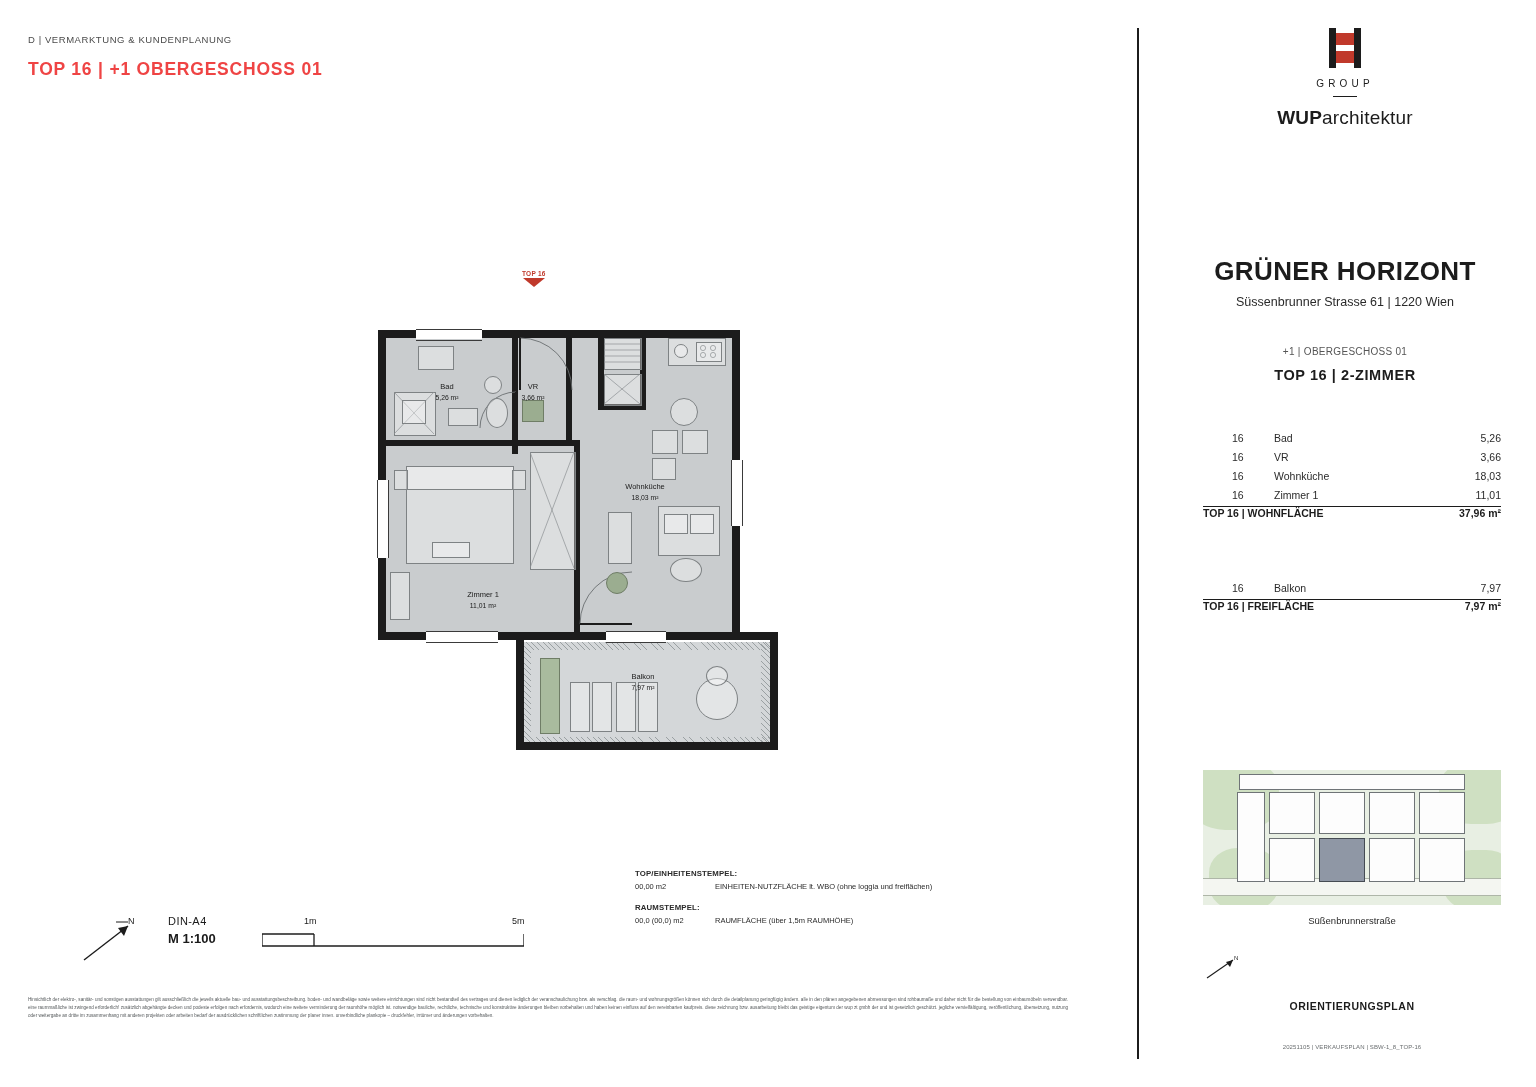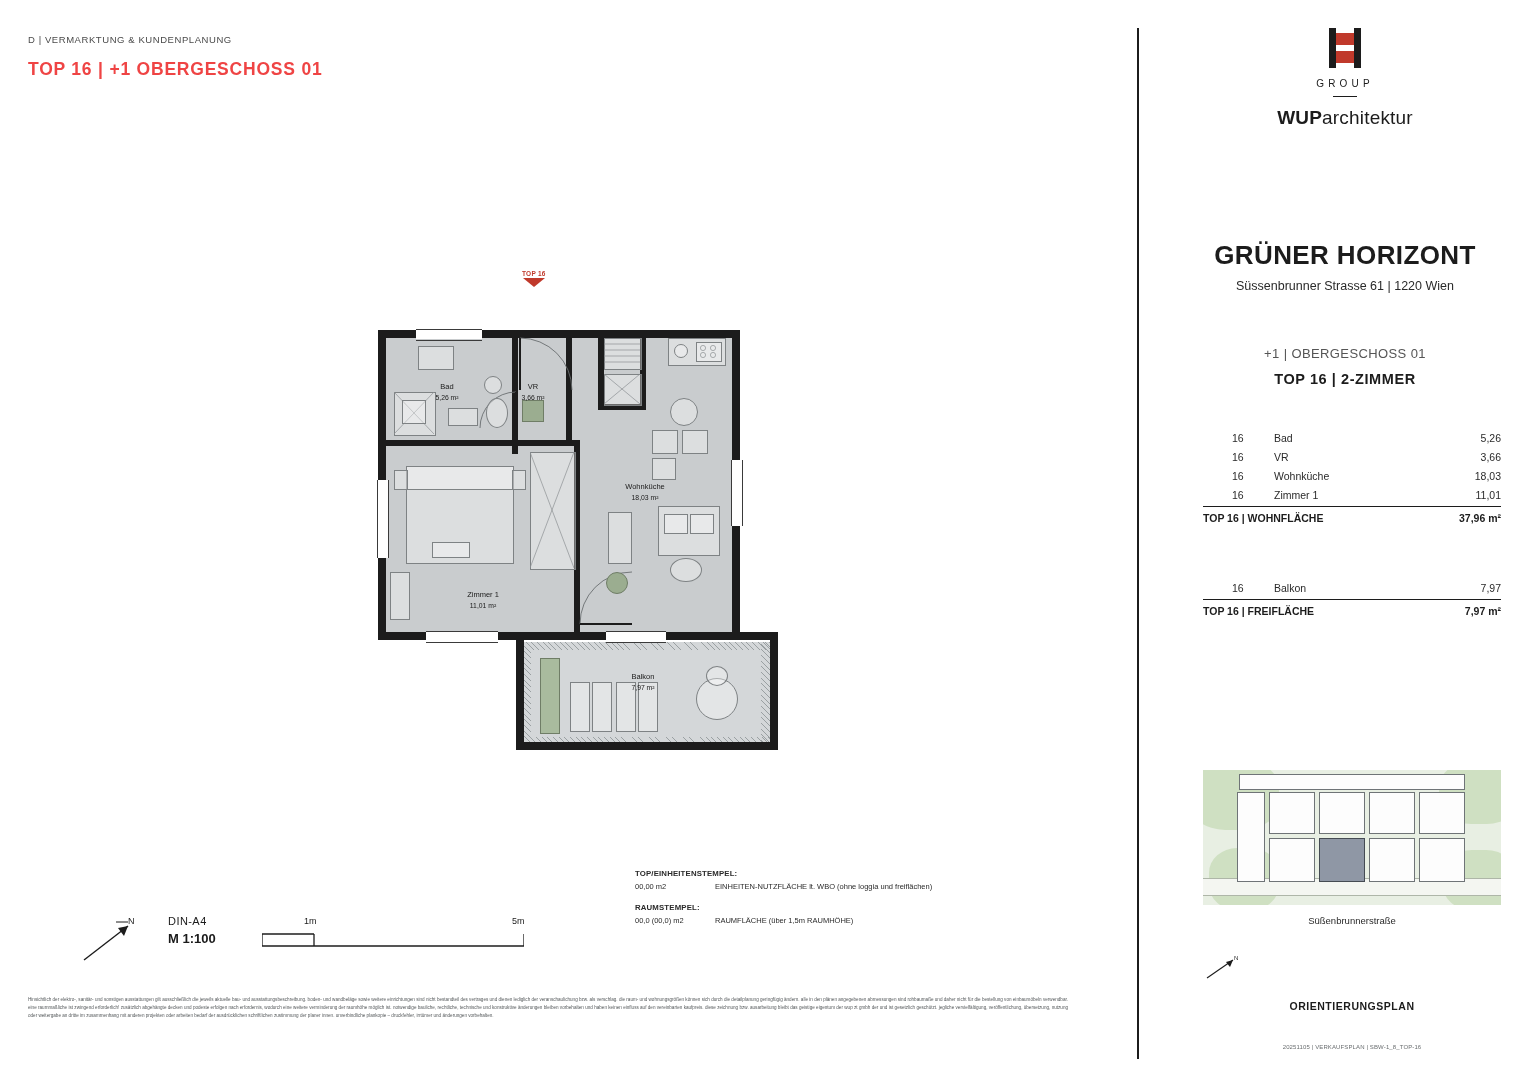--- a/index.html
+++ b/index.html
@@ -207,35 +207,36 @@
     position: absolute;
     left: 0; top: 240px;
     width: 340px;
     text-align: center;
   }
   #project-title {
     font-size: 26px;
     font-weight: bold;
     letter-spacing: 0.015em;
     color: #1c1c1c;
+    margin-top: 16px;
   }
   #project-addr {
     margin-top: 8px;
     font-size: 12.5px;
     color: #2a2a2a;
   }
 
   #unit-block {
     position: absolute;
     left: 0; top: 346px;
     width: 340px;
     text-align: center;
   }
   #unit-floor {
-    font-size: 13px;
+    font-size: 10px;
     color: #555;
     letter-spacing: 0.03em;
   }
   #unit-name {
     margin-top: 10px;
     font-size: 14.5px;
     font-weight: bold;
     letter-spacing: 0.04em;
     color: #1c1c1c;
   }
@@ -255,21 +256,20 @@
     align-items: baseline;
     padding: 3.5px 0;
   }
   .room-table .c-num { width: 42px; color: #2a2a2a; margin-left: 29px; }
   .room-table .c-nm { flex: 1; color: #2a2a2a; }
   .room-table .c-val { width: 60px; text-align: right; color: #2a2a2a; }
   .room-table .sumrow {
     display: flex;
     align-items: flex-start;
     border-top: 1px solid #1c1c1c;
-    padding-top: 5px;
     margin-top: 2px;
     font-weight: bold;
   }
   .room-table .sumrow .s-lbl { flex: 1; }
   .room-table .sumrow .s-val { width: 72px; text-align: right; }
 
   
   #orient-plan {
     position: absolute;
     left: 28px; top: 770px;

